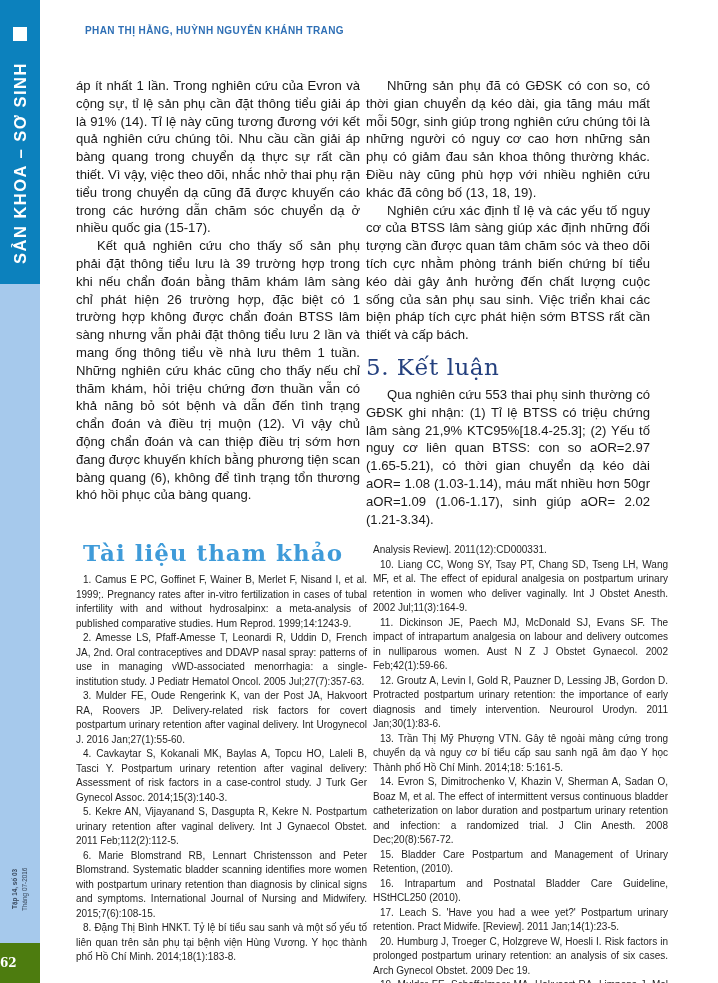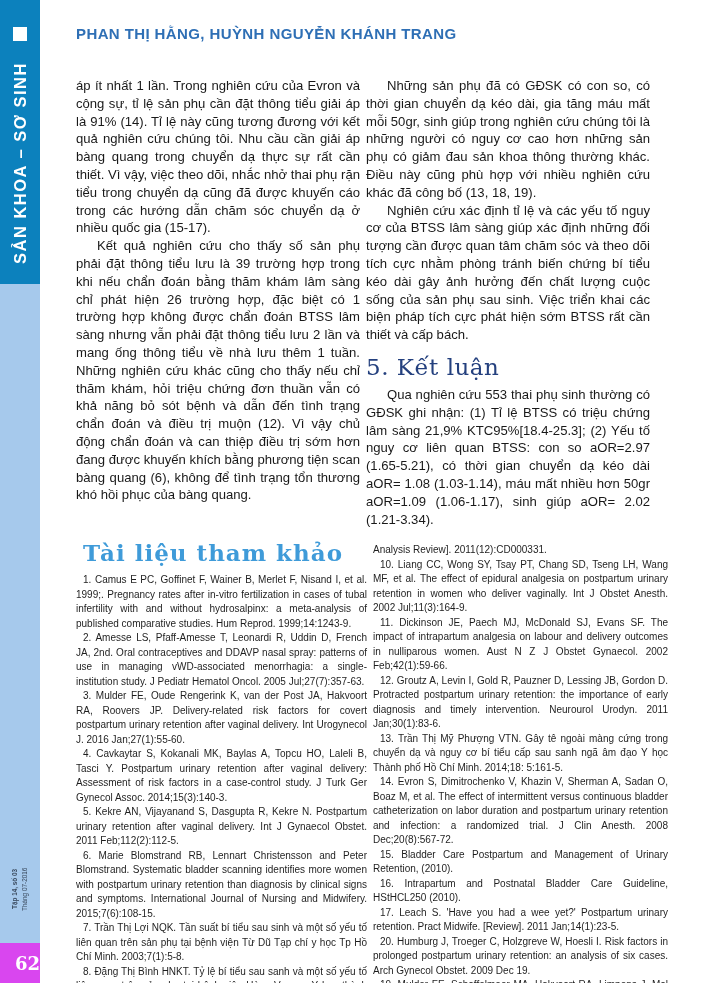--- a/index.html
+++ b/index.html
@@ -18,28 +18,28 @@
     color:#ffffff;font-weight:700;font-size:16.5px;letter-spacing:1.5px;
   }
   .vol-info{
     position:absolute;left:10px;bottom:58px;width:22px;height:72px;
     writing-mode:vertical-rl;transform:rotate(180deg);
     font-size:6.4px;line-height:10px;color:#3a4a5e;text-align:center;white-space:nowrap;
   }
   .vol-info .vline{display:block;}
   .vol-info .vbold{font-weight:700;}
   .page-num-box{
-    position:absolute;left:0;bottom:0;width:40px;height:40px;background:#d946ef;
-    display:flex;align-items:center;justify-content:flex-end;
-    color:#ffffff;font-family:"DejaVu Serif",serif;font-size:18px;font-weight:600;
+    position:absolute;left:0;bottom:0;width:40px;height:40px;background:#4d7c0f;
+    display:flex;align-items:center;justify-content:flex-start;
+    color:#ffffff;font-family:"DejaVu Serif",serif;font-size:12px;font-weight:600;
   }
   
   .authors{
-    position:absolute;left:76px;top:25px;
-    font-size:15px;font-weight:700;letter-spacing:0.4px;color:#2e6fb5;
+    position:absolute;left:85px;top:25px;
+    font-size:10px;font-weight:700;letter-spacing:0.4px;color:#2e6fb5;
   }
   
   .columns{position:absolute;left:76px;top:77px;width:587px;display:flex;gap:6px;}
   .col{width:284px;font-size:13.1px;line-height:17.8px;text-align:justify;color:#191919;}
   .col p{margin:0;text-indent:21px;}
   .col-left p:first-child{text-indent:0;}
   .conclusion-heading{
     font-family:"DejaVu Serif",serif;font-size:23px;font-weight:400;color:#24407e;
     margin:9px 0 5px 0;text-indent:0;line-height:28px;letter-spacing:0.5px;
   }
@@ -93,21 +93,20 @@
   <div class="refs">
     <div class="refs-col-left">
       <h3 class="refs-heading">Tài liệu tham khảo</h3>
       <div>
           <p class="ref"><b>1.</b> <span>Camus E PC, Goffinet F, Wainer B, Merlet F, Nisand I, et al. 1999;. Pregnancy rates after in-vitro fertilization in cases of tubal infertility with and without hydrosalpinx: a meta-analysis of published comparative studies. Hum Reprod. 1999;14:1243-9.</span></p>
           <p class="ref"><b>2.</b> <span>Amesse LS, Pfaff-Amesse T, Leonardi R, Uddin D, French JA, 2nd. Oral contraceptives and DDAVP nasal spray: patterns of use in managing vWD-associated menorrhagia: a single-institution study. J Pediatr Hematol Oncol. 2005 Jul;27(7):357-63.</span></p>
           <p class="ref"><b>3.</b> <span>Mulder FE, Oude Rengerink K, van der Post JA, Hakvoort RA, Roovers JP. Delivery-related risk factors for covert postpartum urinary retention after vaginal delivery. Int Urogynecol J. 2016 Jan;27(1):55-60.</span></p>
           <p class="ref"><b>4.</b> <span>Cavkaytar S, Kokanali MK, Baylas A, Topcu HO, Laleli B, Tasci Y. Postpartum urinary retention after vaginal delivery: Assessment of risk factors in a case-control study. J Turk Ger Gynecol Assoc. 2014;15(3):140-3.</span></p>
           <p class="ref"><b>5.</b> <span>Kekre AN, Vijayanand S, Dasgupta R, Kekre N. Postpartum urinary retention after vaginal delivery. Int J Gynaecol Obstet. 2011 Feb;112(2):112-5.</span></p>
           <p class="ref"><b>6.</b> <span>Marie Blomstrand RB, Lennart Christensson and Peter Blomstrand. Systematic bladder scanning identifies more women with postpartum urinary retention than diagnosis by clinical signs and symptoms. International Journal of Nursing and Midwifery. 2015;7(6):108-15.</span></p>
-          <p class="ref"><b>7.</b> <span>Trần Thị Lợi NQK. Tần suất bí tiểu sau sinh và một số yếu tố liên quan trên sản phụ tại bệnh viện Từ Dũ Tạp chí y học Tp Hồ Chí Minh. 2003;7(1):5-8.</span></p>
           <p class="ref"><b>8.</b> <span>Đặng Thị Bình HNKT. Tỷ lệ bí tiểu sau sanh và một số yếu tố liên quan trên sản phụ tại bệnh viện Hùng Vương. Y học thành phố Hồ Chí Minh. 2014;18(1):183-8.</span></p>
         </div>
     </div>
     <div class="refs-col-right">
       <p class="ref ref-cont">Analysis Review]. 2011(12):CD000331.</p>
       <div>
           <p class="ref"><b>10.</b> <span>Liang CC, Wong SY, Tsay PT, Chang SD, Tseng LH, Wang MF, et al. The effect of epidural analgesia on postpartum urinary retention in women who deliver vaginally. Int J Obstet Anesth. 2002 Jul;11(3):164-9.</span></p>
           <p class="ref"><b>11.</b> <span>Dickinson JE, Paech MJ, McDonald SJ, Evans SF. The impact of intrapartum analgesia on labour and delivery outcomes in nulliparous women. Aust N Z J Obstet Gynaecol. 2002 Feb;42(1):59-66.</span></p>
           <p class="ref"><b>12.</b> <span>Groutz A, Levin I, Gold R, Pauzner D, Lessing JB, Gordon D. Protracted postpartum urinary retention: the importance of early diagnosis and timely intervention. Neurourol Urodyn. 2011 Jan;30(1):83-6.</span></p>
           <p class="ref"><b>13.</b> <span>Trần Thị Mỹ Phượng VTN. Gây tê ngoài màng cứng trong chuyển dạ và nguy cơ bí tiểu cấp sau sanh ngã âm đạo Y học Thành phố Hồ Chí Minh. 2014;18: 5:161-5.</span></p>

